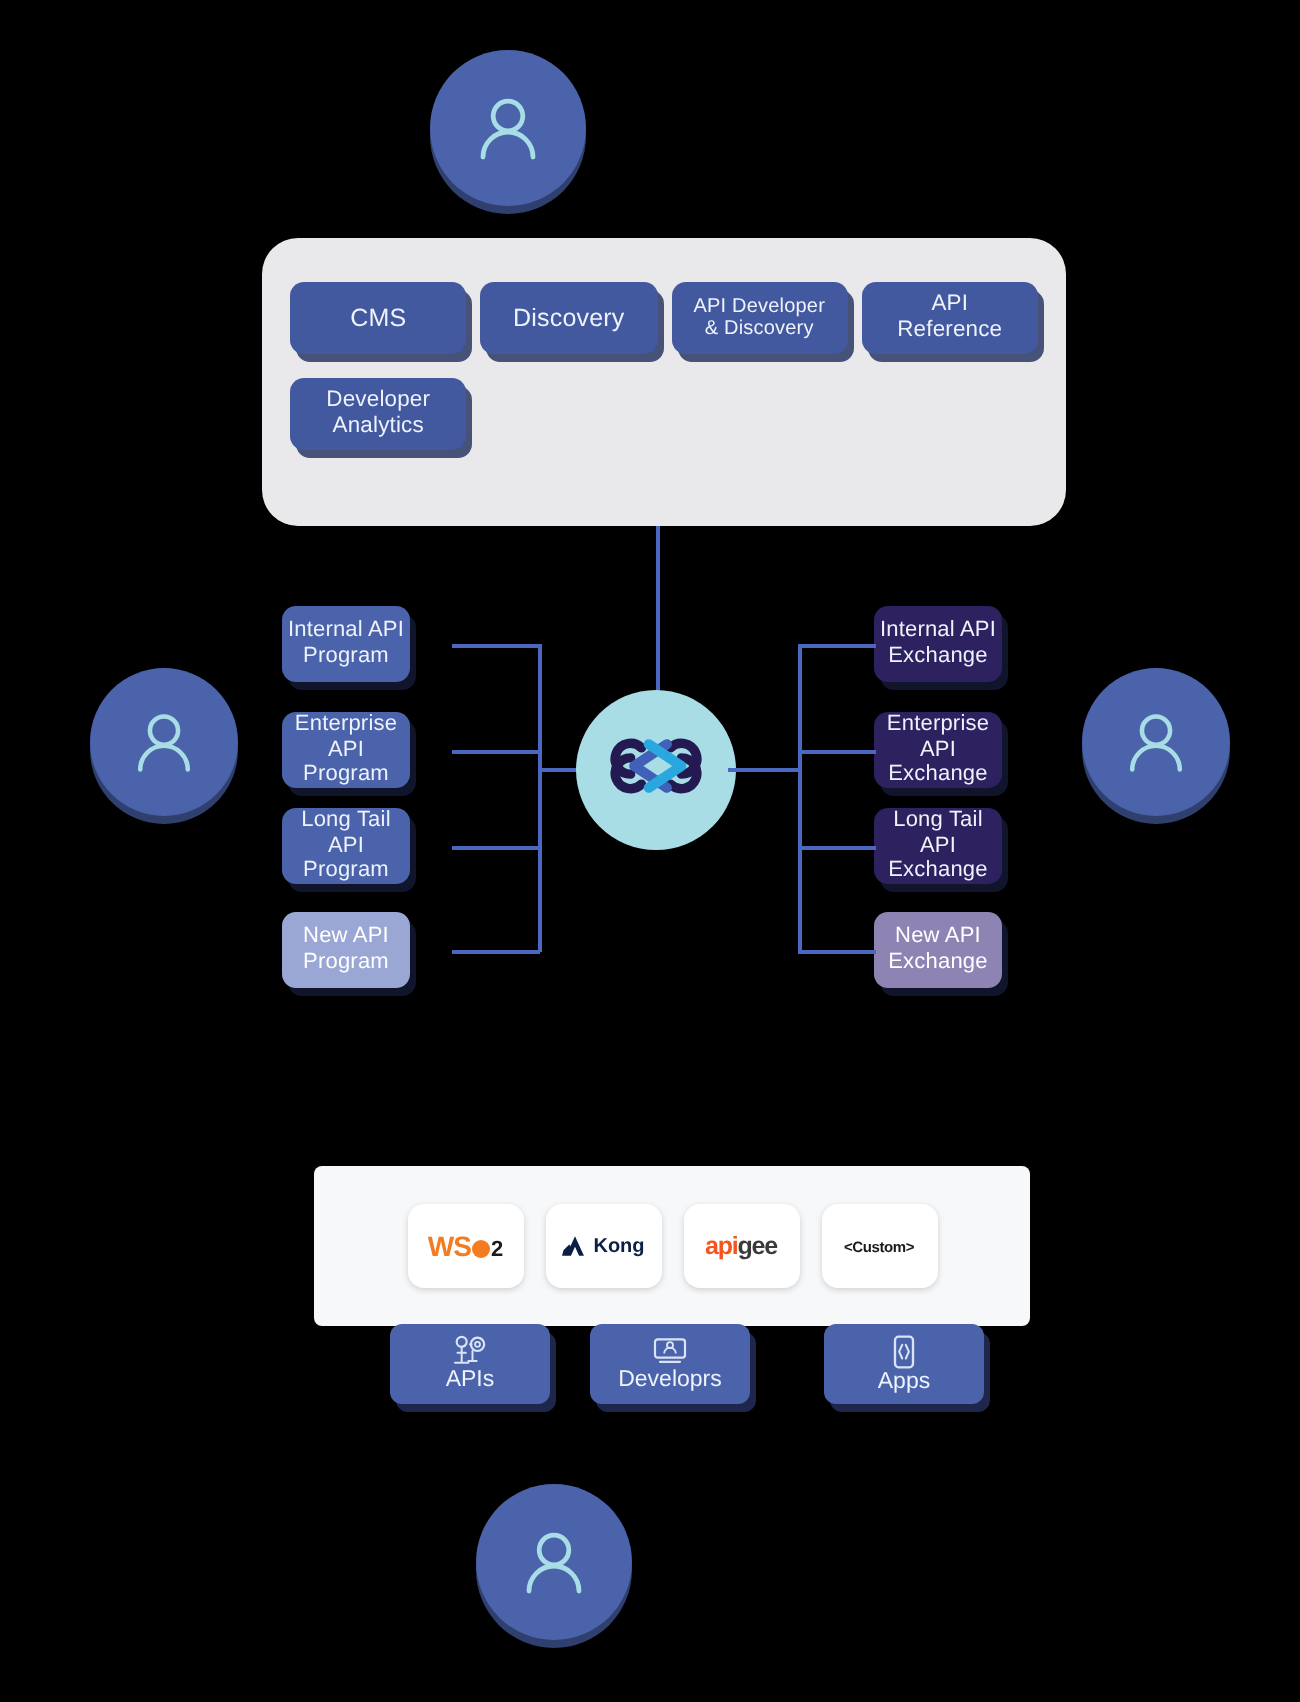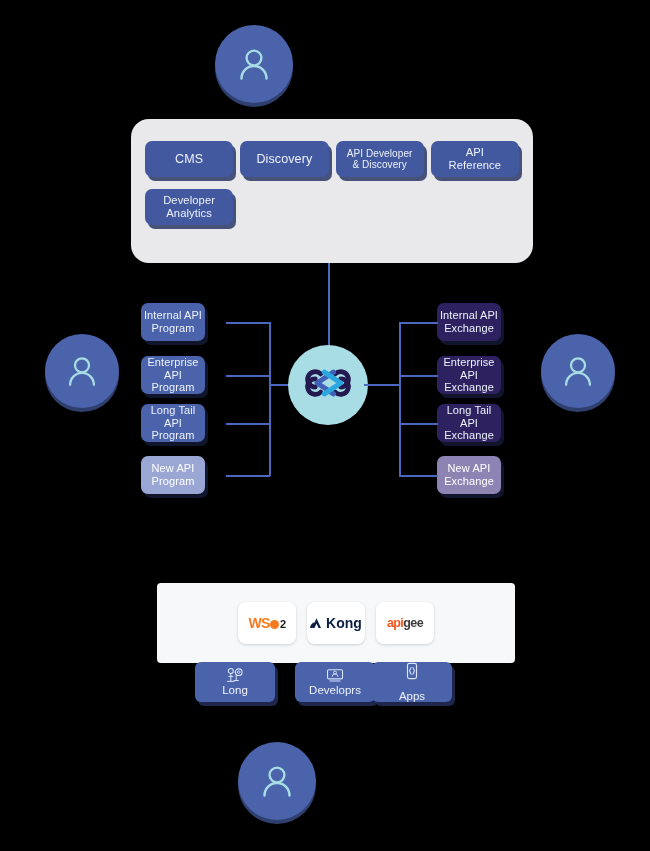--- a/index.html
+++ b/index.html
@@ -81,21 +81,21 @@
   }
   .v-wso{font-size:14px;font-weight:bold;color:#f47b20;letter-spacing:-.5px;}
   .v-wso .o-dot{
     display:inline-block;width:9px;height:9px;border-radius:50%;
     background:#f47b20;vertical-align:-1px;margin:0 .5px;
   }
   .v-wso .sub{color:#1b1b1b;font-size:11px;}
   .v-wm{font-size:7.6px;letter-spacing:-.2px;}
   .v-wm .blk{color:#111;}
   .v-wm .blu{color:#2f7fd4;}
-  .v-kong{display:flex;align-items:center;gap:3px;color:#0b1f44;font-size:14px;}
+  .v-kong{display:flex;align-items:center;gap:3px;color:#0b1f44;font-size:10px;}
   .v-apigee{font-size:12.5px;letter-spacing:-.6px;}
   .v-apigee .or{color:#f4551f;}
   .v-apigee .dk{color:#3b3b3b;}
   .v-custom{font-size:7.5px;color:#1b1b1b;letter-spacing:-.2px;}
 
   
   .action{
     position:absolute;width:80px;height:40px;border-radius:6px;
     background:#4a63ab;color:#eef2fb;
     box-shadow:3px 4px 0 0 rgba(35,46,88,.85);
@@ -266,48 +266,51 @@
         <svg width="13" height="12" viewBox="0 0 16 14">
           <path d="M8 1 L13.5 13 L10.5 13 L8 7.5 L5.5 13 L2.5 13 Z" fill="#0b1f44"></path>
           <path d="M1 9.5 L4.5 6 L6 8 L2.8 13 L0 13 Z" fill="#0b1f44"></path>
         </svg>
         <span>Kong</span>
       </span>
     </div>
     <div class="vendor">
       <span class="v-apigee"><span class="or">api</span><span class="dk">gee</span></span>
     </div>
+    <div class="vendor">
+      <span class="v-custom">&lt;Custom&gt;</span>
+    </div>
   </div>
 
   <div class="action" style="left:195px;top:662px;">
     <span>
       <svg width="20" height="17" viewBox="0 0 24 20">
         <circle cx="16.5" cy="6" r="4" fill="none" stroke="#dbe4f7" stroke-width="1.3"></circle>
         <circle cx="16.5" cy="6" r="1.5" fill="none" stroke="#dbe4f7" stroke-width="1.1"></circle>
         <circle cx="7" cy="4.5" r="3" fill="none" stroke="#dbe4f7" stroke-width="1.3"></circle>
         <path d="M7 7.5 L7 17 M3 17 L11 17 M4.5 11 L9.5 11 M12 6 L13 6" fill="none" stroke="#dbe4f7" stroke-width="1.2" stroke-linecap="round"></path>
         <path d="M13.5 10 L13.5 16 M11 16 L16 16" fill="none" stroke="#dbe4f7" stroke-width="1.2" stroke-linecap="round"></path>
       </svg>
     </span>
-    <span class="lbl">Long</span>
+    <span class="lbl">APIs</span>
   </div>
 
   <div class="action" style="left:295px;top:662px;">
     <span>
       <svg width="20" height="17" viewBox="0 0 24 20">
         <rect x="3" y="3" width="18" height="11" rx="1.6" fill="none" stroke="#dbe4f7" stroke-width="1.3"></rect>
         <circle cx="12" cy="6.5" r="1.8" fill="none" stroke="#dbe4f7" stroke-width="1.1"></circle>
         <path d="M8.5 11.5 a3.5 3.5 0 0 1 7 0" fill="none" stroke="#dbe4f7" stroke-width="1.1"></path>
         <path d="M6 16.5 L18 16.5" stroke="#dbe4f7" stroke-width="1.3" stroke-linecap="round"></path>
       </svg>
     </span>
     <span class="lbl">Developrs</span>
   </div>
 
-  <div class="action" style="left:372px;top:662px;justify-content:space-between;">
+  <div class="action" style="left:412px;top:662px;">
     <span>
       <svg width="16" height="18" viewBox="0 0 16 20">
         <rect x="3" y="1.5" width="10" height="17" rx="2" fill="none" stroke="#dbe4f7" stroke-width="1.3"></rect>
         <path d="M7 6 L5.3 9.8 L7 13.6 M9 6 L10.7 9.8 L9 13.6" fill="none" stroke="#dbe4f7" stroke-width="1.15" stroke-linecap="round" stroke-linejoin="round"></path>
       </svg>
     </span>
     <span class="lbl">Apps</span>
   </div>
 
 </div>

